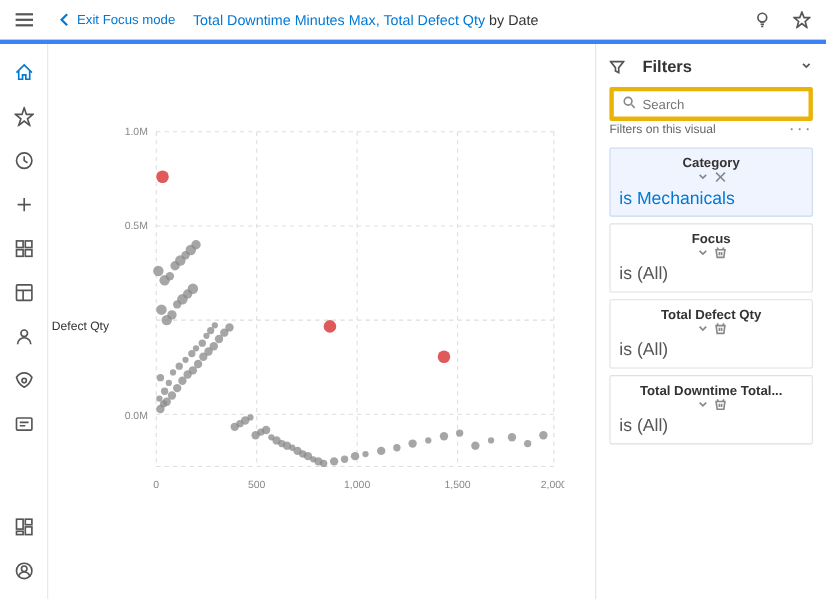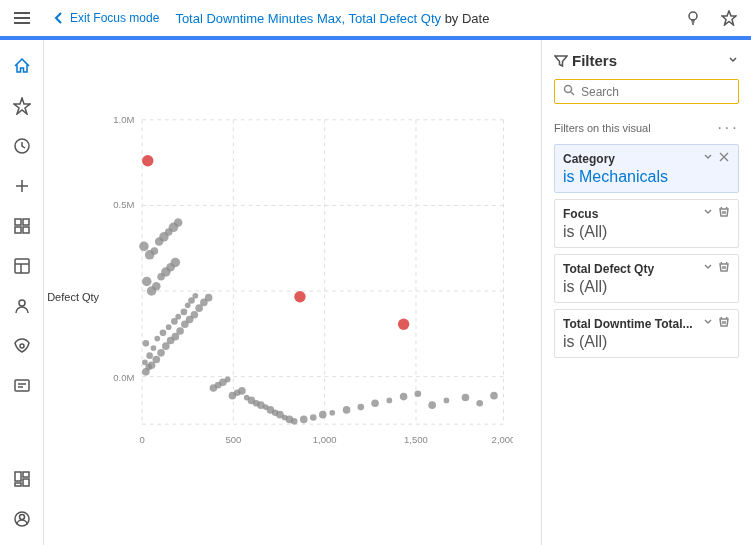--- a/index.html
+++ b/index.html
@@ -25,32 +25,32 @@
     .sidebar-item { width: 36px; height: 36px; display: flex; align-items: center; justify-content: center; cursor: pointer; border-radius: 4px; color: #555; font-size: 16px; }
     .sidebar-item.active { color: #0078d4; }
 
     
     .chart-area { flex: 1; background: #fff; padding: 16px 8px 8px 0; display: flex; flex-direction: column; position: relative; overflow: hidden; }
 
     
     .filter-panel { width: 210px; border-left: 1px solid #e0e0e0; background: #fff; display: flex; flex-direction: column; padding: 12px; overflow-y: auto; }
 
     .filter-header { display: flex; align-items: center; justify-content: space-between; margin-bottom: 10px; }
-    .filter-title { font-size: 15px; font-weight: 600; color: #333; display: flex; align-items: center; gap: 4px; }
+    .filter-title { font-size: 15px; font-weight: 600; color: #333; display: flex; align-items: center; gap: 16px; }
     .filter-chevron { color: #555; cursor: pointer; font-size: 14px; }
 
-    .filter-search { display: flex; align-items: center; border: 1px solid #eab308; border-radius: 2px; padding: 4px 8px; gap: 6px; margin-bottom: 16px; }
+    .filter-search { display: flex; align-items: center; border: 4px solid #eab308; border-radius: 2px; padding: 4px 8px; gap: 6px; margin-bottom: 0; }
     .filter-search-icon { color: #888; font-size: 12px; }
     .filter-search input { border: none; outline: none; font-size: 12px; flex: 1; color: #333; }
 
     .filter-section-label { font-size: 11px; color: #666; margin-bottom: 8px; display: flex; align-items: center; justify-content: space-between; }
     .filter-section-dots { font-size: 16px; color: #888; cursor: pointer; letter-spacing: 2px; line-height: 1; }
 
     .filter-card { border: 1px solid #e0e0e0; border-radius: 2px; padding: 6px 8px; margin-bottom: 6px; }
-    .filter-card-header { display: flex; align-items: center; justify-content: space-between; }
+    .filter-card-header { display: flex; align-items: center; justify-content: space-between; flex-direction: column; }
     .filter-card-title { font-size: 12px; font-weight: 600; color: #333; }
     .filter-card-icons { display: flex; gap: 4px; align-items: center; }
     .filter-card-icon { color: #888; font-size: 12px; cursor: pointer; }
     .filter-card-value { font-size: 16px; color: #0078d4; margin-top: 2px; }
     .filter-card-value.normal { color: #555; }
 
     
     .scatter-container { flex: 1; display: flex; position: relative; padding-left: 60px; padding-bottom: 40px; padding-top: 10px; padding-right: 20px; }
     .y-axis-label { position: absolute; left: 8px; top: 50%; transform: translateY(-50%) rotate(-90deg); font-size: 11px; color: #333; white-space: nowrap; transform-origin: center center; writing-mode: vertical-rl; text-orientation: mixed; transform: rotate(180deg); }
     .chart-svg { flex: 1; width: 100%; height: 100%; }

